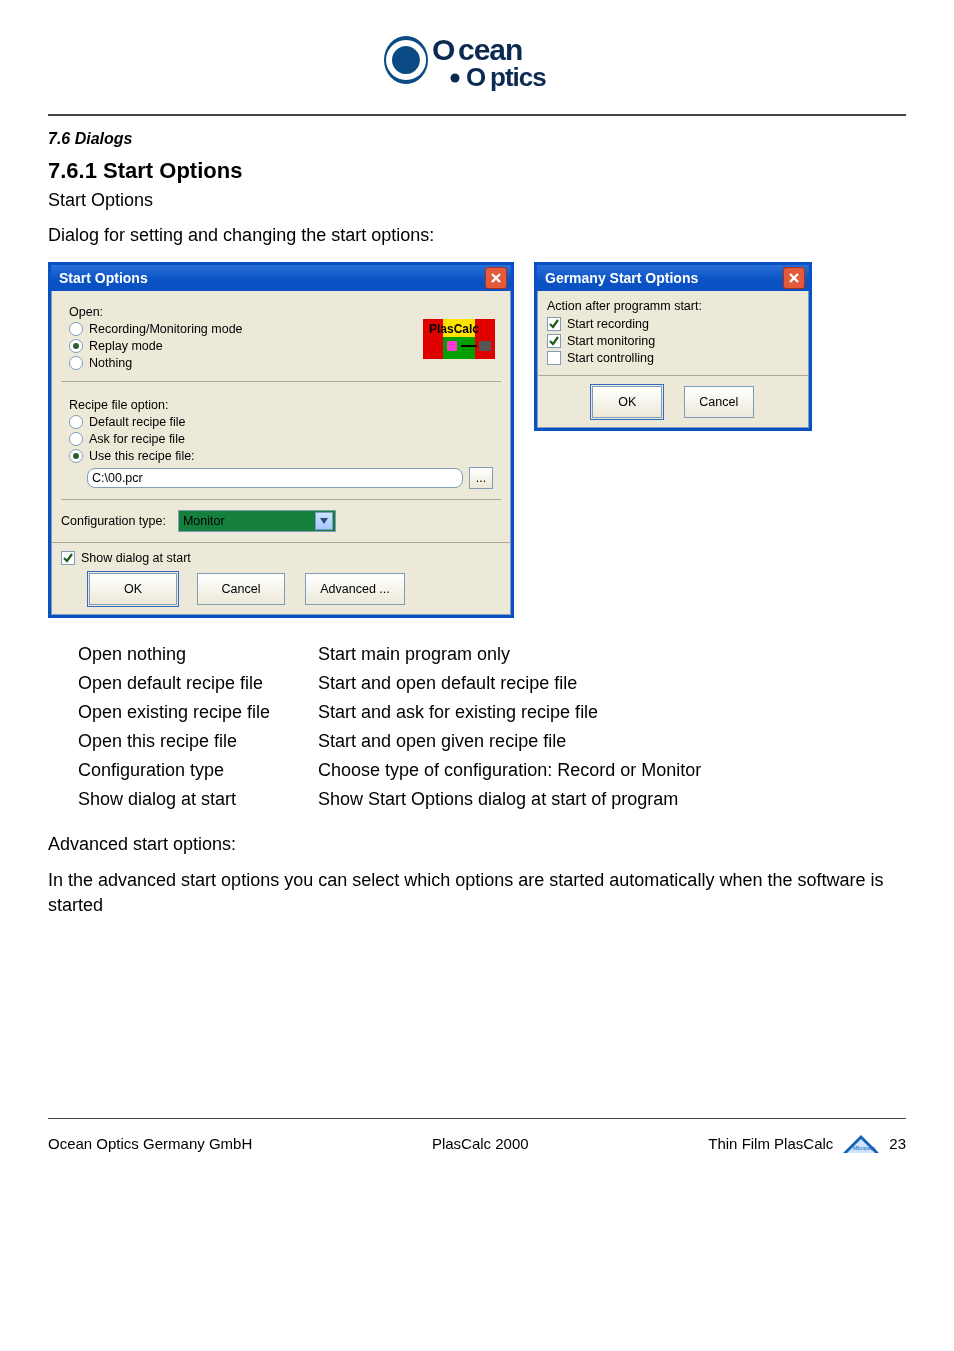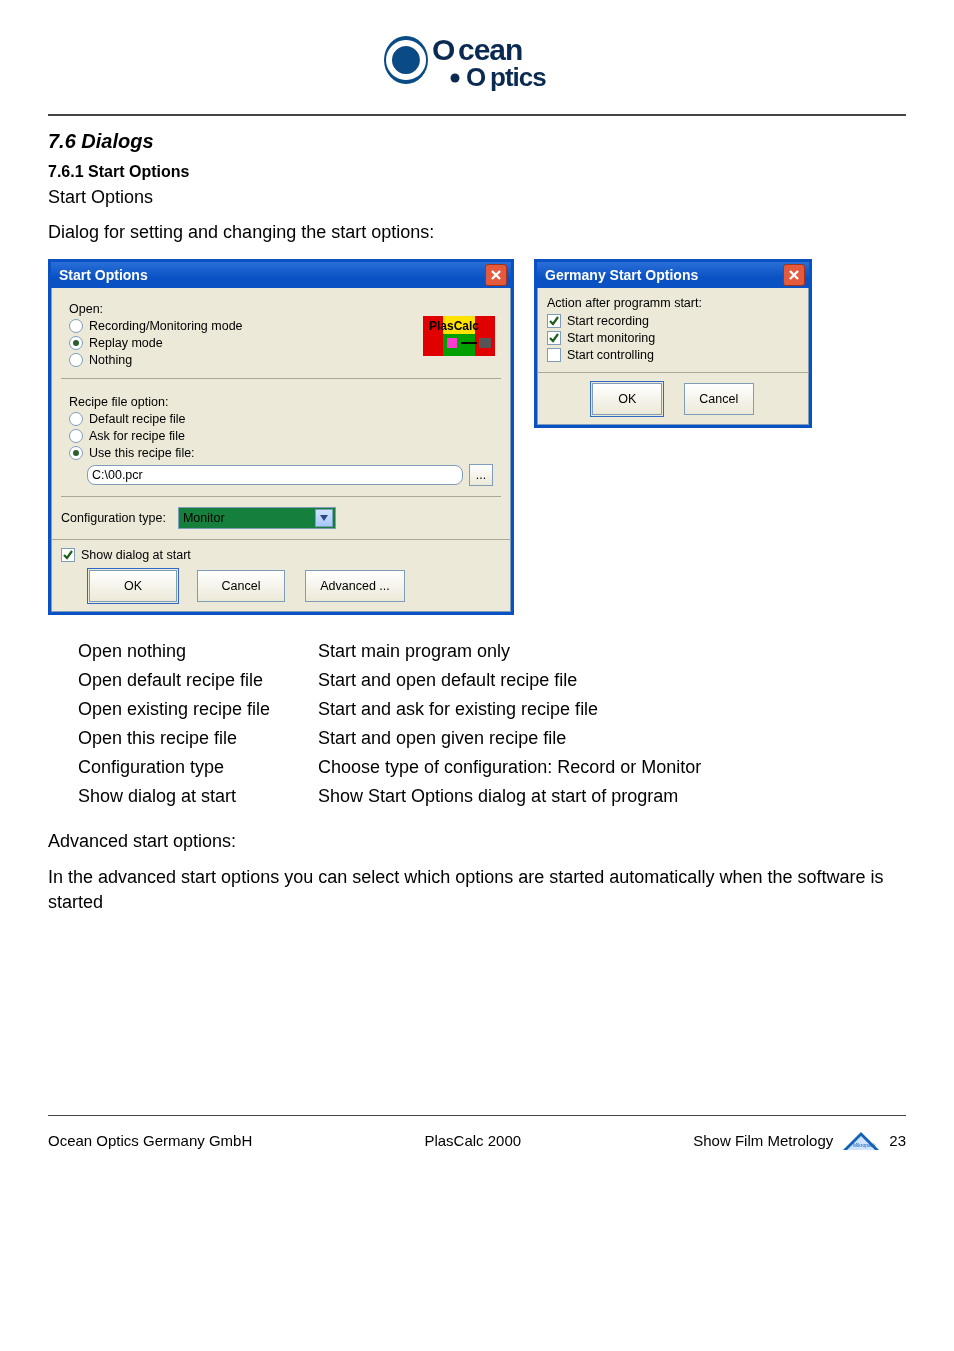--- a/index.html
+++ b/index.html
@@ -5,22 +5,22 @@
   
   html, body { margin:0; padding:0; background:#fff; font-family:Arial, Helvetica, sans-serif; color:#000; }
   .page { width:954px; min-height:1351px; margin:0 auto; box-sizing:border-box; padding:20px 48px 18px 48px; position:relative; }
 
   
   .logo-wrap { text-align:center; margin:6px 0 4px; }
   .logo { display:inline-block; }
   .header-rule { border:none; border-top:2px solid #444; margin:14px 0 12px; }
 
   
-  h2.section-num { font-size:20px; font-weight:bold; font-style:italic; margin:14px 0 6px; }
-  h3.subsection  { font-size:16px; font-weight:bold; margin:10px 0 4px; }
+  h2.section-num { font-size:16px; font-weight:bold; font-style:italic; margin:14px 0 6px; }
+  h3.subsection  { font-size:22px; font-weight:bold; margin:10px 0 4px; }
   .bodytext { font-size:18px; line-height:1.4; margin:4px 0 10px; }
 
   
   .screens-row { margin:14px 0 22px; display:flex; gap:20px; align-items:flex-start; }
   .dialog { border:3px solid #0a52c4; background:#ece9d8; box-shadow:0 0 0 1px #7f9db9 inset; font-family:"Tahoma", Arial, sans-serif; color:#000; }
   .dlg-start { width:460px; }
   .dlg-adv   { width:272px; }
 
   .titlebar { height:26px; background:linear-gradient(#2a6fd8,#0a52c4 60%,#0a52c4); display:flex; align-items:center; justify-content:space-between; padding:0 4px 0 8px; }
   .titlebar-text { color:#fff; font-weight:bold; font-size:14px; }
@@ -256,21 +256,21 @@
   </table>
 
   <div class="bodytext" style="margin-top:18px;">Advanced start options:</div>
   <div class="bodytext">In the advanced start options you can select which options are started automatically when the software is started</div>
 
   <hr class="footer-rule">
   <div class="footer">
     <span>Ocean Optics Germany GmbH</span>
     <span>PlasCalc 2000</span>
     <span class="footer-right">
-      <span>Show Film Metrology</span>
+      <span>Thin Film PlasCalc</span>
       <svg class="mikropack-logo" viewBox="0 0 40 22">
         <polygon points="2,20 20,2 38,20" fill="#1462b6"></polygon>
         <polygon points="6,20 20,6 34,20" fill="#cfe3ff"></polygon>
         <text x="12" y="17" font-size="5" fill="#1462b6">Mikropack</text>
       </svg>
       <span>23</span>
     </span>
   </div>
 </div>
 

